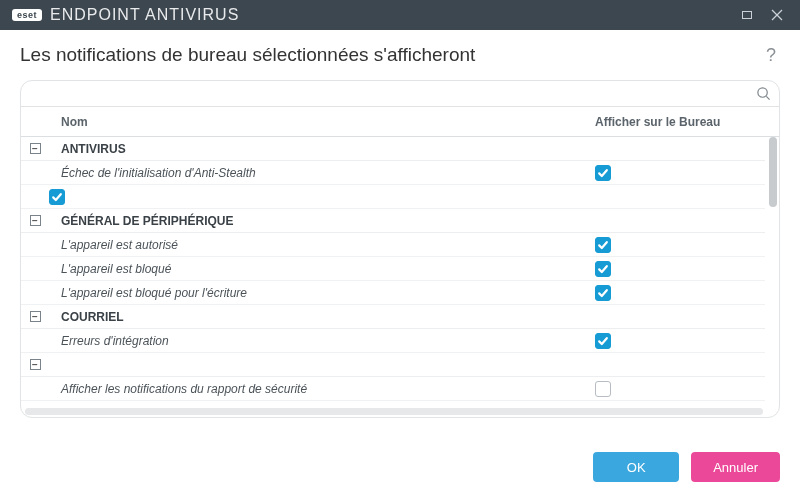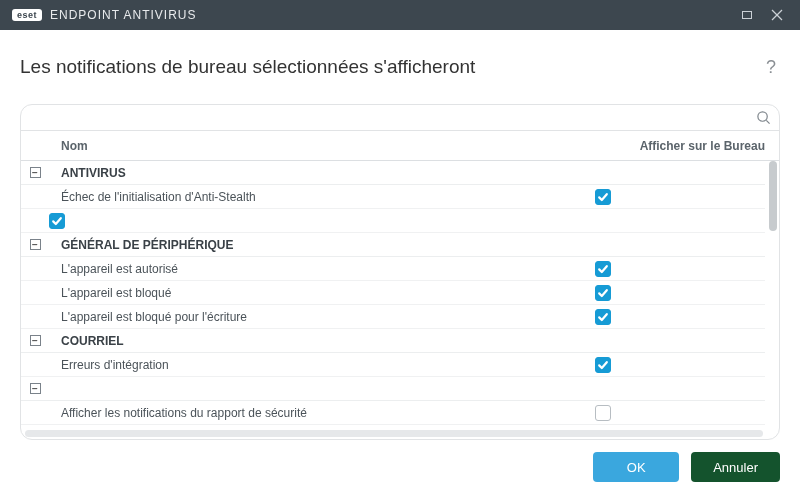--- a/index.html
+++ b/index.html
@@ -1,54 +1,54 @@
 <!DOCTYPE html>
 <html><head>
 <meta charset="utf-8">
 <style>
   * { box-sizing: border-box; margin: 0; padding: 0; }
   html, body { width: 800px; height: 500px; font-family: "Segoe UI", Arial, sans-serif; background: #fff; overflow: hidden; }
-  .window { width: 800px; height: 500px; display: flex; flex-direction: column; gap: 12px; }
+  .window { width: 800px; height: 500px; display: flex; flex-direction: column; }
   .titlebar { background: #3d474f; height: 30px; display: flex; align-items: center; padding: 0 8px 0 12px; }
   .brand-badge { background: #fff; color: #3d474f; font-size: 9px; font-weight: bold; padding: 1px 5px; border-radius: 3px; margin-right: 8px; letter-spacing: 0.5px; }
-  .titlebar-title { color: #e8eaec; font-size: 12px; letter-spacing: 1px; }
+  .titlebar-title { color: #e8eaec; font-size: 16px; letter-spacing: 1px; }
   .titlebar-spacer { flex: 1; }
   .titlebar-btn { width: 30px; height: 30px; display: flex; align-items: center; justify-content: center; color: #cbd1d6; cursor: pointer; }
   .titlebar-btn svg { stroke: currentColor; }
   .header { padding: 14px 20px 10px 20px; display: flex; align-items: center; }
   .header h1 { font-size: 19px; font-weight: 400; color: #333; flex: 1; }
   .help { color: #8a8f94; font-size: 18px; cursor: pointer; padding: 0 4px; }
   .panel { margin: 4px 20px 0 20px; border: 1px solid #e1e3e5; border-radius: 12px; height: 338px; display: flex; flex-direction: column; background: #fff; position: relative; }
   .searchbar { height: 26px; border-bottom: 1px solid #e1e3e5; display: flex; align-items: center; padding: 0 8px; }
   .searchbar input { flex: 1; border: none; outline: none; height: 24px; font-size: 13px; background: transparent; }
   .search-ico { color: #7f868c; display: flex; }
   .colhead { height: 30px; display: flex; align-items: center; border-bottom: 1px solid #dcdfe2; font-size: 12px; color: #5b646b; font-weight: 600; }
   .col-expand { width: 28px; }
   .col-name { flex: 1; padding-left: 12px; }
-  .col-show { width: 170px; text-align: right; }
+  .col-show { width: 170px; }
   .col-scroll { width: 14px; }
   .tbody { flex: 1; overflow: hidden; position: relative; }
   .rows { position: absolute; inset: 0 14px 10px 0; overflow: hidden; }
   .grp { height: 24px; display: flex; align-items: center; border-bottom: 1px solid #eceeef; font-size: 12px; font-weight: 700; color: #3a4147; }
   .grp .toggle { width: 28px; display: flex; align-items: center; justify-content: center; }
   .grp .toggle span { width: 11px; height: 11px; border: 1px solid #7a828a; display: flex; align-items: center; justify-content: center; font-size: 10px; line-height: 1; color: #555; background: #fff; }
-  .itm { height: 24px; display: flex; align-items: center; border-bottom: 1px solid #f0f1f2; font-size: 12px; color: #4b5359; }
+  .itm { height: 24px; display: flex; align-items: center; border-bottom: 1px solid #f0f1f2; font-size: 12px; color: #4b5359; font-style: italic; }
   .itm .col-expand { }
   .itm .col-name { padding-left: 12px; }
   .chk { width: 170px; display: flex; align-items: center; }
   .cbox { width: 16px; height: 16px; border-radius: 3px; border: 1.5px solid #b7bdc2; background: #fff; display: flex; align-items: center; justify-content: center; cursor: pointer; }
   .cbox.on { background: #169bd5; border-color: #169bd5; }
   .cbox.on svg { stroke: #fff; }
   .vscroll { position: absolute; top: 0; right: 2px; bottom: 10px; width: 8px; }
   .vthumb { position: absolute; top: 0; width: 8px; height: 70px; background: #c7cbce; border-radius: 4px; }
   .hscroll { position: absolute; left: 4px; right: 16px; bottom: 2px; height: 7px; background: #e6e8ea; border-radius: 4px; }
   .footer { flex: 1; display: flex; align-items: flex-end; justify-content: flex-end; padding: 0 20px 18px 20px; gap: 12px; }
   .btn { height: 30px; min-width: 86px; padding: 8px 22px; border: none; border-radius: 4px; font-size: 13px; cursor: pointer; color: #fff; }
   .btn-primary { background: #3aa7de; }
-  .btn-secondary { background: #14532d; }
+  .btn-secondary { background: #ec4899; }
 </style>
 </head>
 <body>
 
 <div class="window">
 
   <div class="titlebar">
     <span class="brand-badge">eset</span>
     <span class="titlebar-title">ENDPOINT ANTIVIRUS</span>
     <span class="titlebar-spacer"></span>

